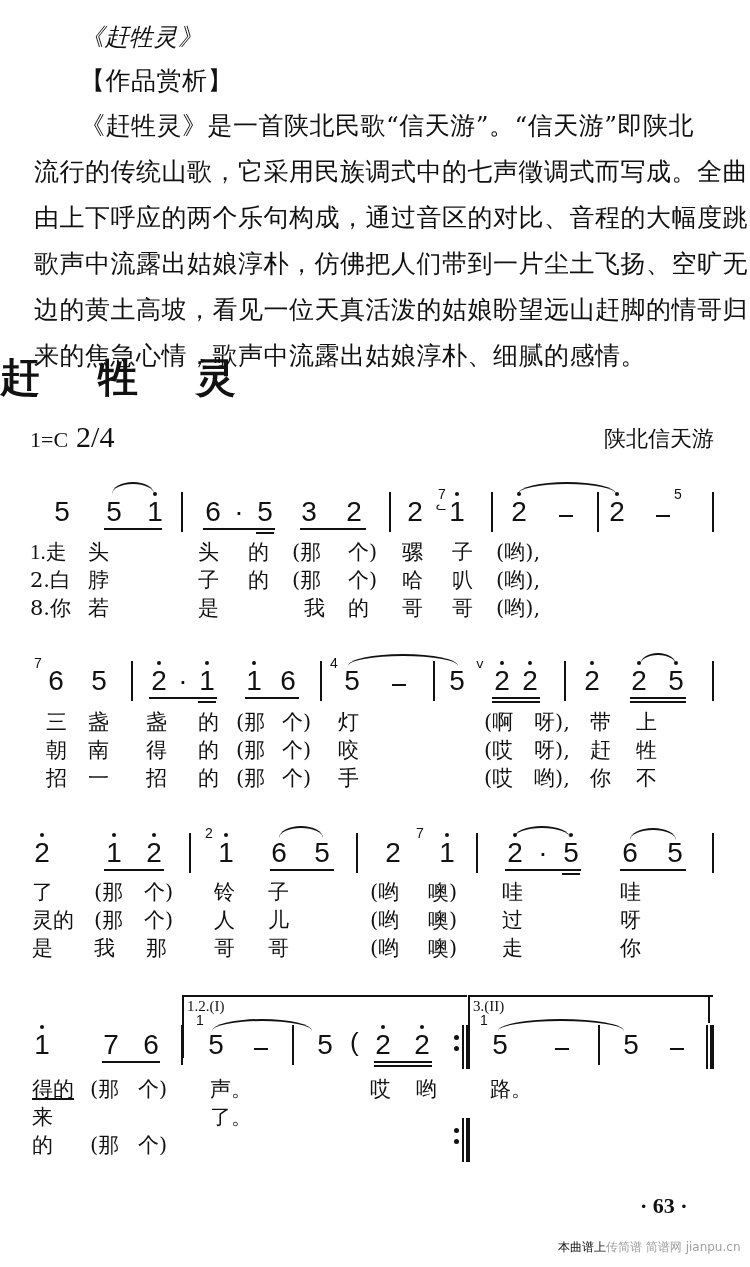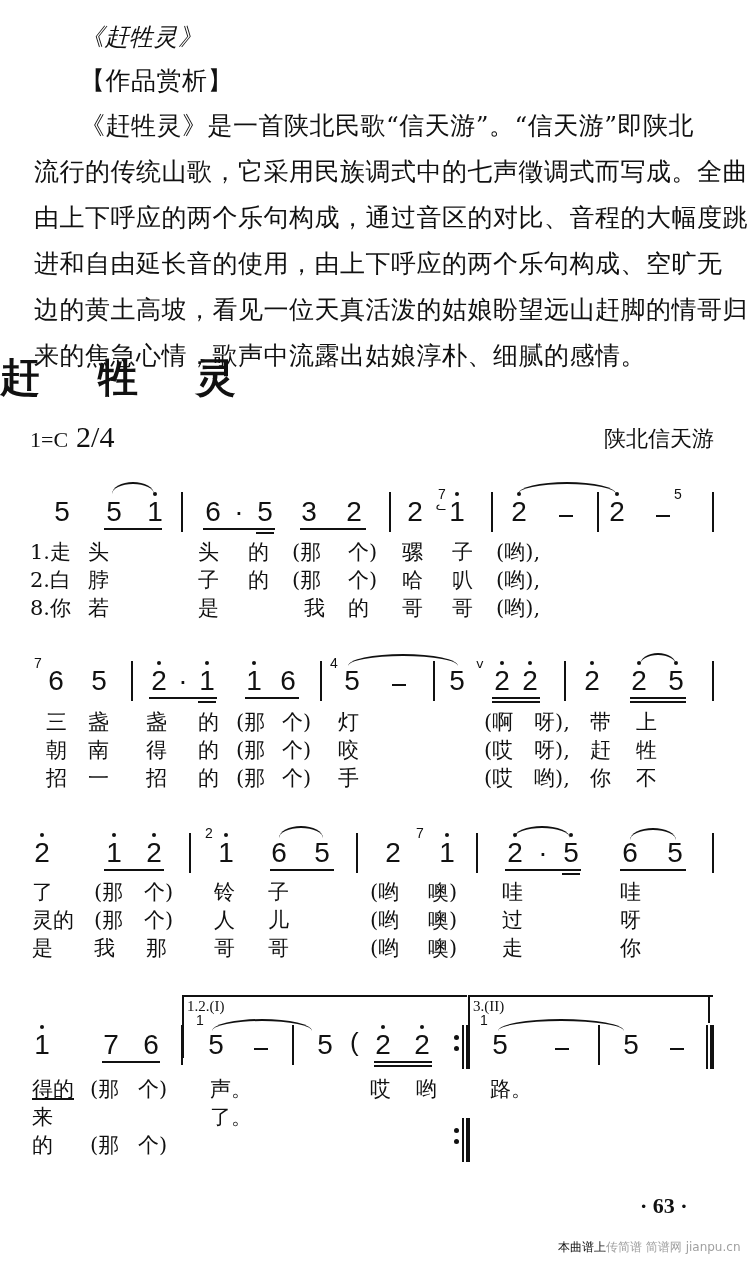--- a/index.html
+++ b/index.html
@@ -34,21 +34,21 @@
 </head>
 <body>
 
 <div class="abs para title-line" style="top:14px;">《赶牲灵》</div>
 <div class="abs para heading" style="top:58px;">【作品赏析】</div>
 
 <div>
   <div class="abs para" style="left:80px; top:103px;">《赶牲灵》是一首陕北民歌“信天游”。“信天游”即陕北</div>
   <div class="abs para" style="left:34px; top:149px;">流行的传统山歌，它采用民族调式中的七声徵调式而写成。全曲</div>
   <div class="abs para" style="left:34px; top:195px;">由上下呼应的两个乐句构成，通过音区的对比、音程的大幅度跳</div>
-  <div class="abs para" style="left:34px; top:241px;">进和自由延长音的使用，由上下呼应的两个乐句构成、空旷无</div>
+  <div class="abs para" style="left:34px; top:241px;">歌声中流露出姑娘淳朴，仿佛把人们带到一片尘土飞扬、空旷无</div>
   <div class="abs para" style="left:34px; top:287px;">边的黄土高坡，看见一位天真活泼的姑娘盼望远山赶脚的情哥归</div>
   <div class="abs para" style="left:34px; top:333px;">来的焦急心情，歌声中流露出姑娘淳朴、细腻的感情。</div>
 </div>
 
 <div class="abs song-title" style="top:350px;">赶 牲 灵</div>
 <div class="abs key" style="top:420px;">
   <span>1=C</span><span class="ts">2/4</span>
 </div>
 <div class="abs origin" style="top:424px;">陕北信天游</div>
 
@@ -79,21 +79,21 @@
   <div class="note dot-above" style="left:508px; top:497px;">2</div>
   <div class="dash" style="left:559px; top:515px;"></div>
   <div class="tie" style="left:518px; top:482px; width:98px;"></div>
   <div class="bar" style="left:597px; top:492px; height:40px;"></div>
   <div class="note dot-above" style="left:606px; top:497px;">2</div>
   <div class="dash" style="left:656px; top:515px;"></div>
   <div class="grace" style="left:672px; top:487px;">5</div>
   <div class="bar" style="left:712px; top:492px; height:40px;"></div>
 
   <div class="lyric" style="left:30px; top:538px;">
-    <span style="position:absolute;left:0;">1.走</span>
+    <span style="position:absolute;left:0;font-family:Liberation Serif, serif;">1.走</span>
     <span style="position:absolute;left:58px;">头</span>
     <span style="position:absolute;left:168px;">头</span>
     <span style="position:absolute;left:218px;">的</span>
     <span style="position:absolute;left:262px;">(那</span>
     <span style="position:absolute;left:318px;">个)</span>
     <span style="position:absolute;left:372px;">骡</span>
     <span style="position:absolute;left:422px;">子</span>
     <span style="position:absolute;left:466px;">(哟),</span>
   </div>
   <div class="lyric" style="left:30px; top:566px;">

